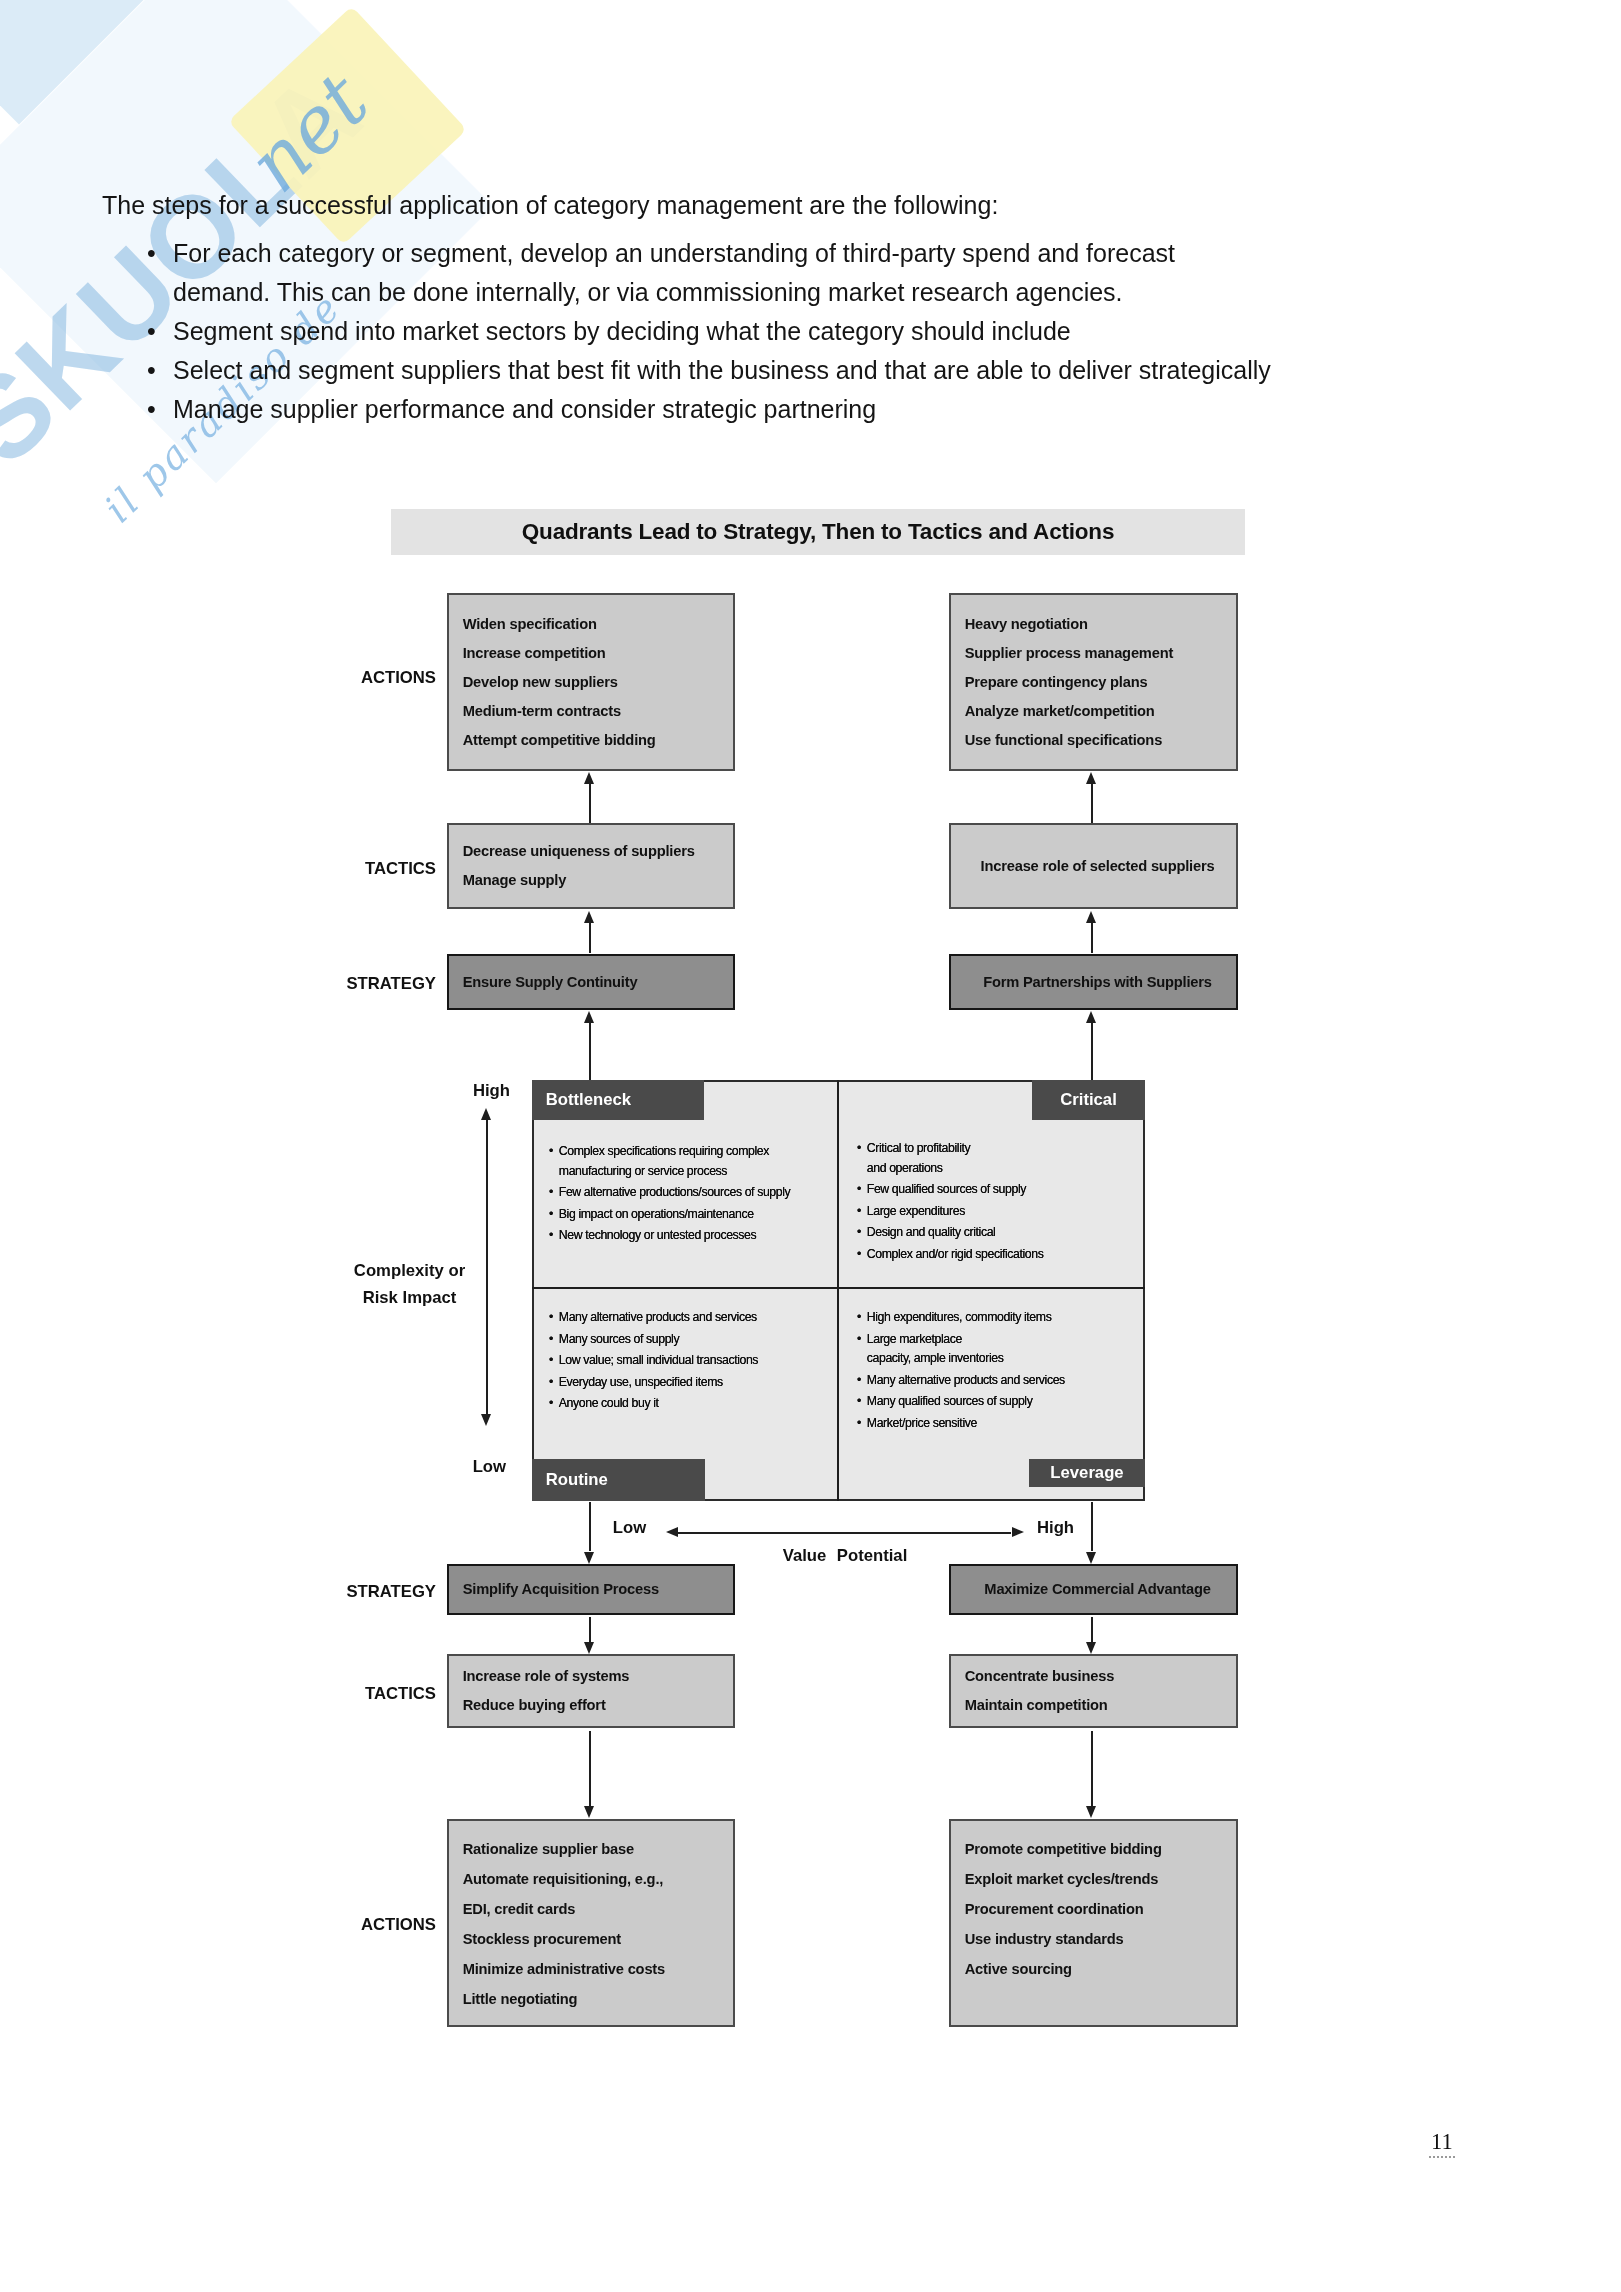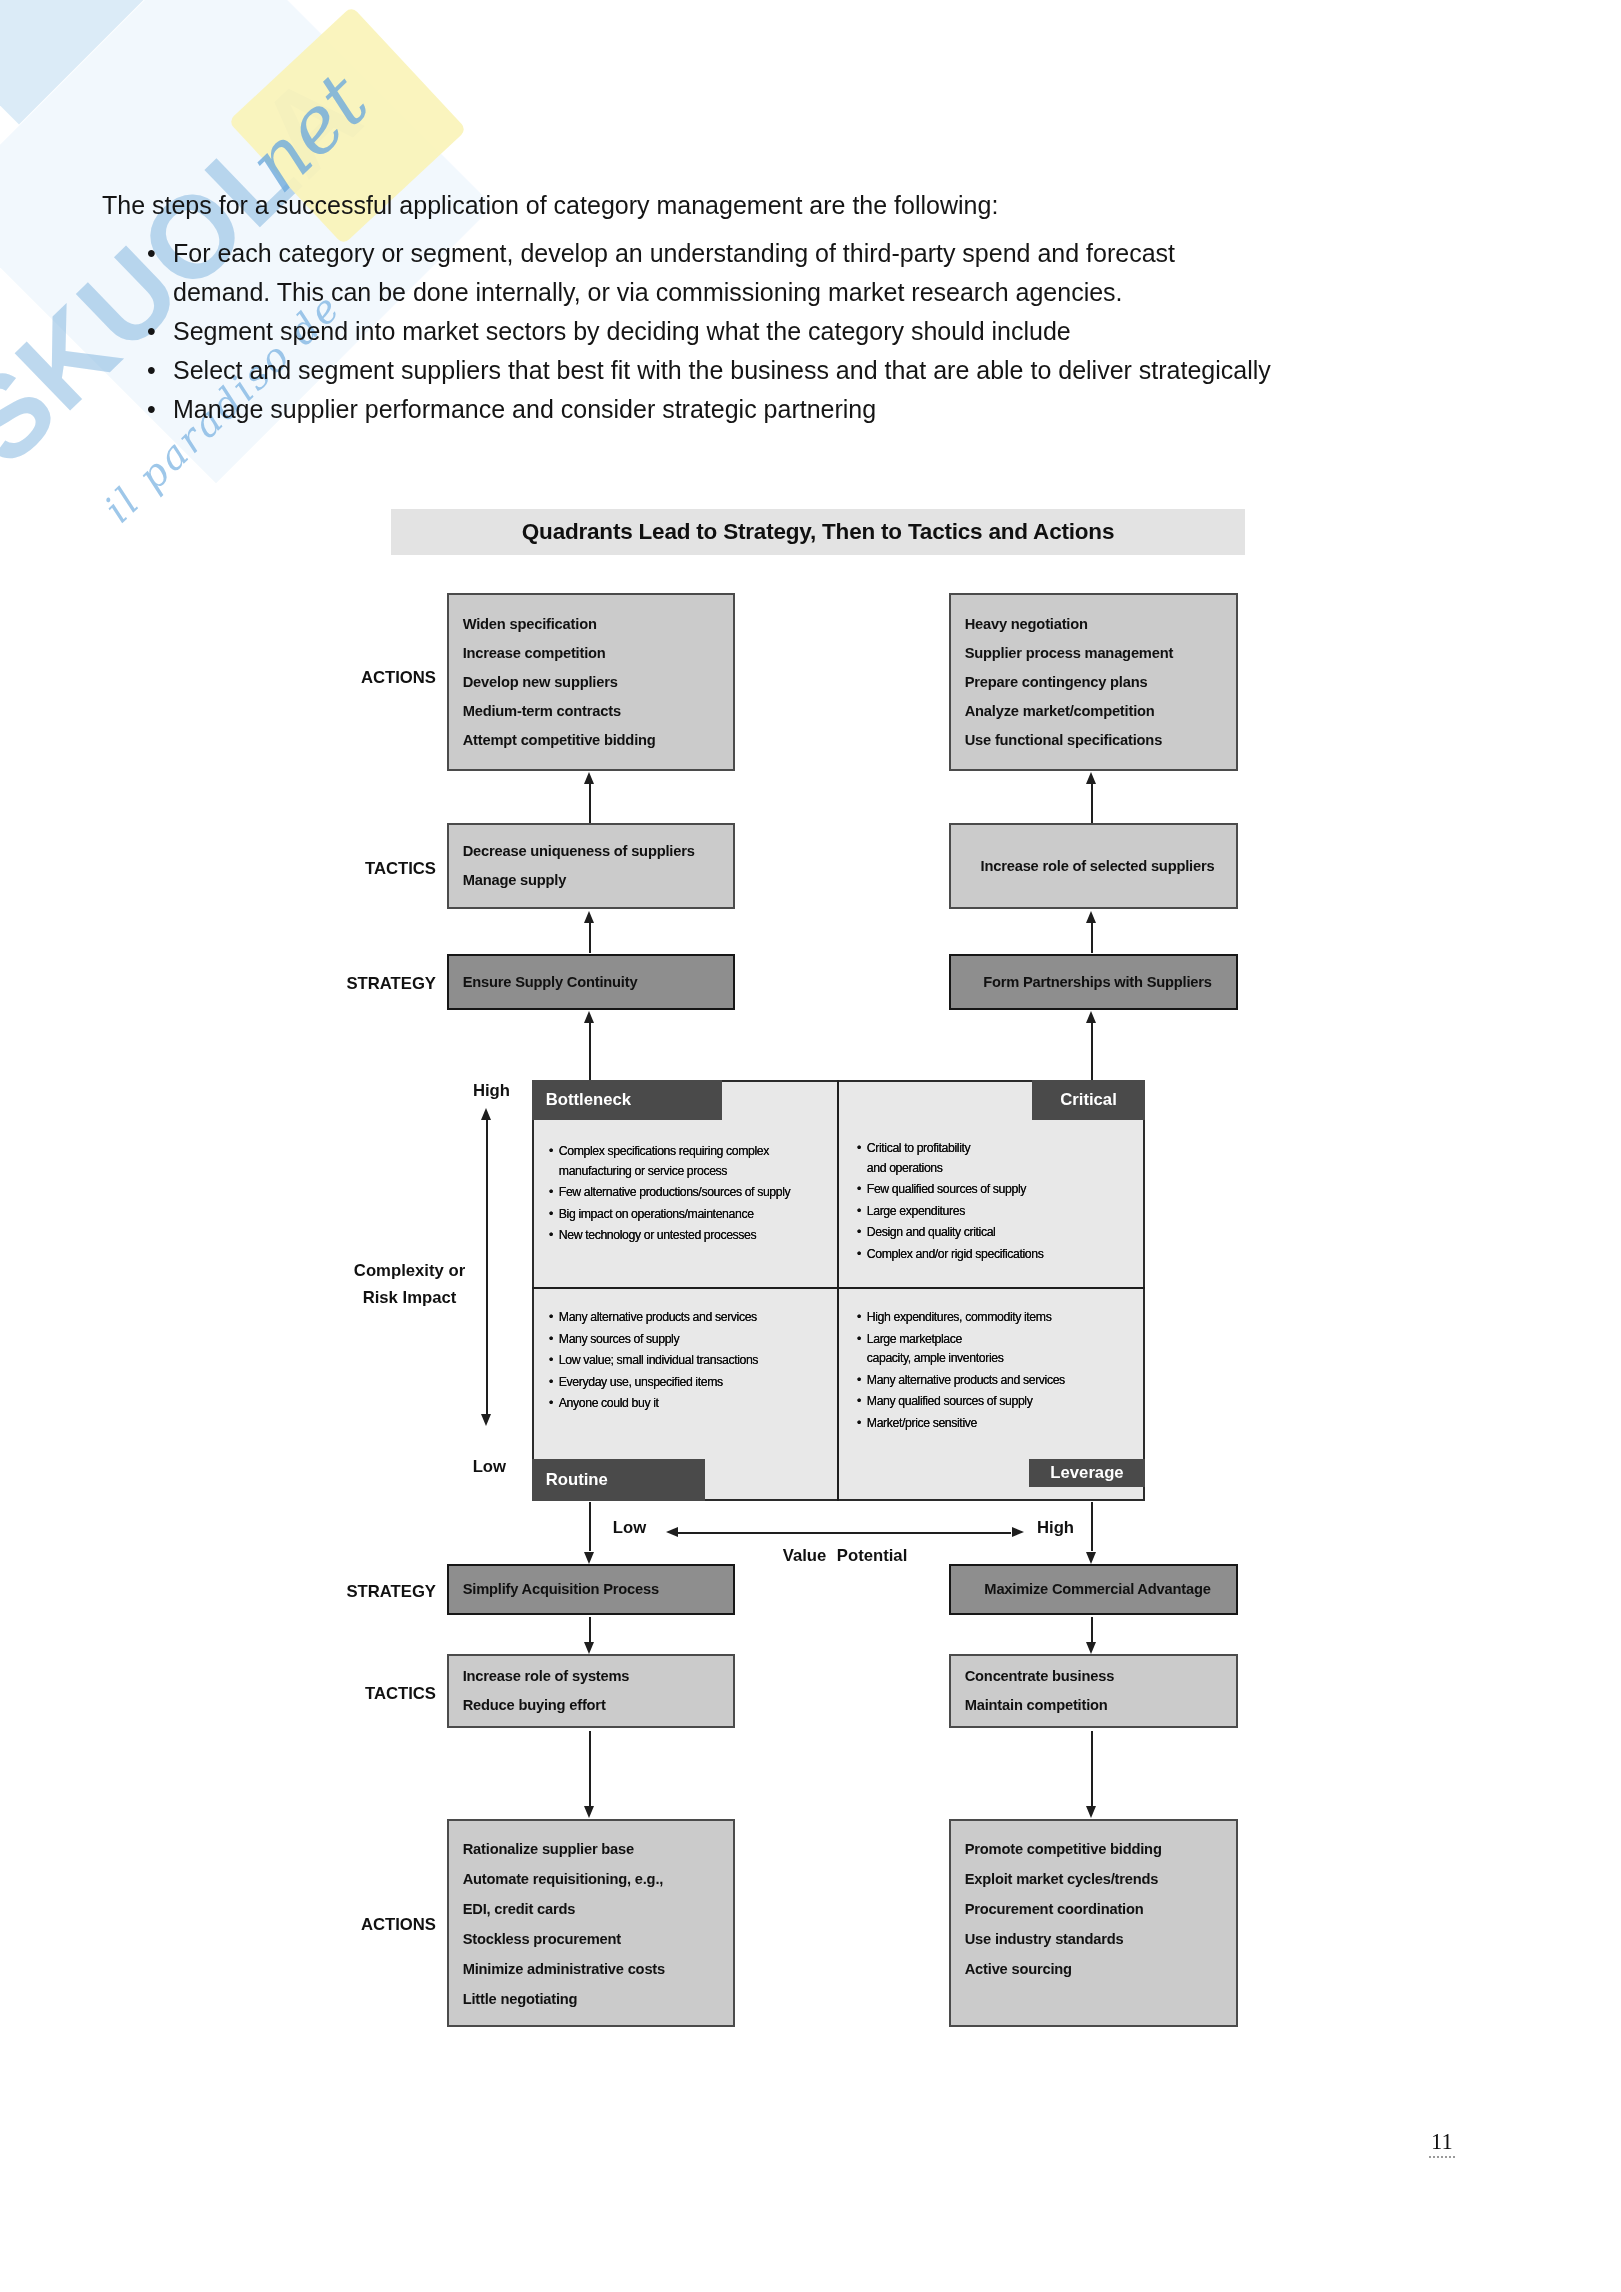--- a/index.html
+++ b/index.html
@@ -153,21 +153,21 @@
 
     <div class="ah up" style="left:584px;top:1011px"></div>
     <div class="vline" style="left:589px;top:1022px;height:58px"></div>
     <div class="ah up" style="left:1086px;top:1011px"></div>
     <div class="vline" style="left:1091px;top:1022px;height:58px"></div>
 
     <div class="matrix"></div>
     <div class="vline" style="left:837px;top:1080px;height:421px"></div>
     <div class="hline" style="left:532px;top:1287px;width:613px"></div>
 
-    <div class="qtab padl" style="left:532px;top:1080px;width:190px;height:40px">Bottleneck</div>
+    <div class="qtab padl" style="left:532px;top:1080px;width:172px;height:40px">Bottleneck</div>
     <div class="qtab mid" style="left:1032px;top:1080px;width:113px;height:40px">Critical</div>
     <div class="qtab padl" style="left:532px;top:1459px;width:173px;height:42px">Routine</div>
     <div class="qtab mid" style="left:1029px;top:1459px;width:116px;height:28px">Leverage</div>
 
     <div class="qlist" style="left:549px;top:1142px;width:280px">
       <div class="qitem">
           <span class="qtext">Complex specifications requiring complex
 manufacturing or service process</span>
         </div>
       <div class="qitem">

